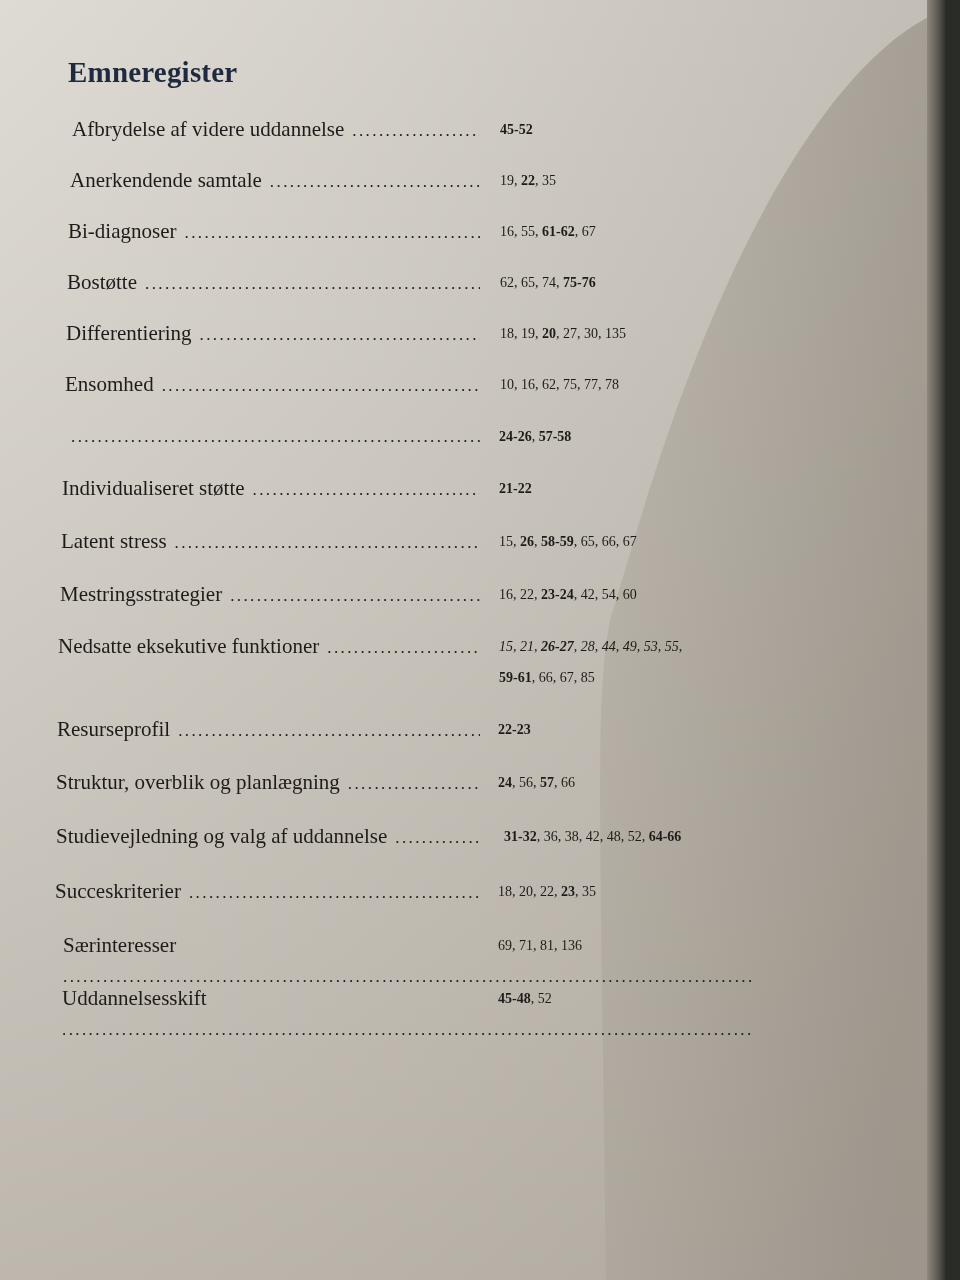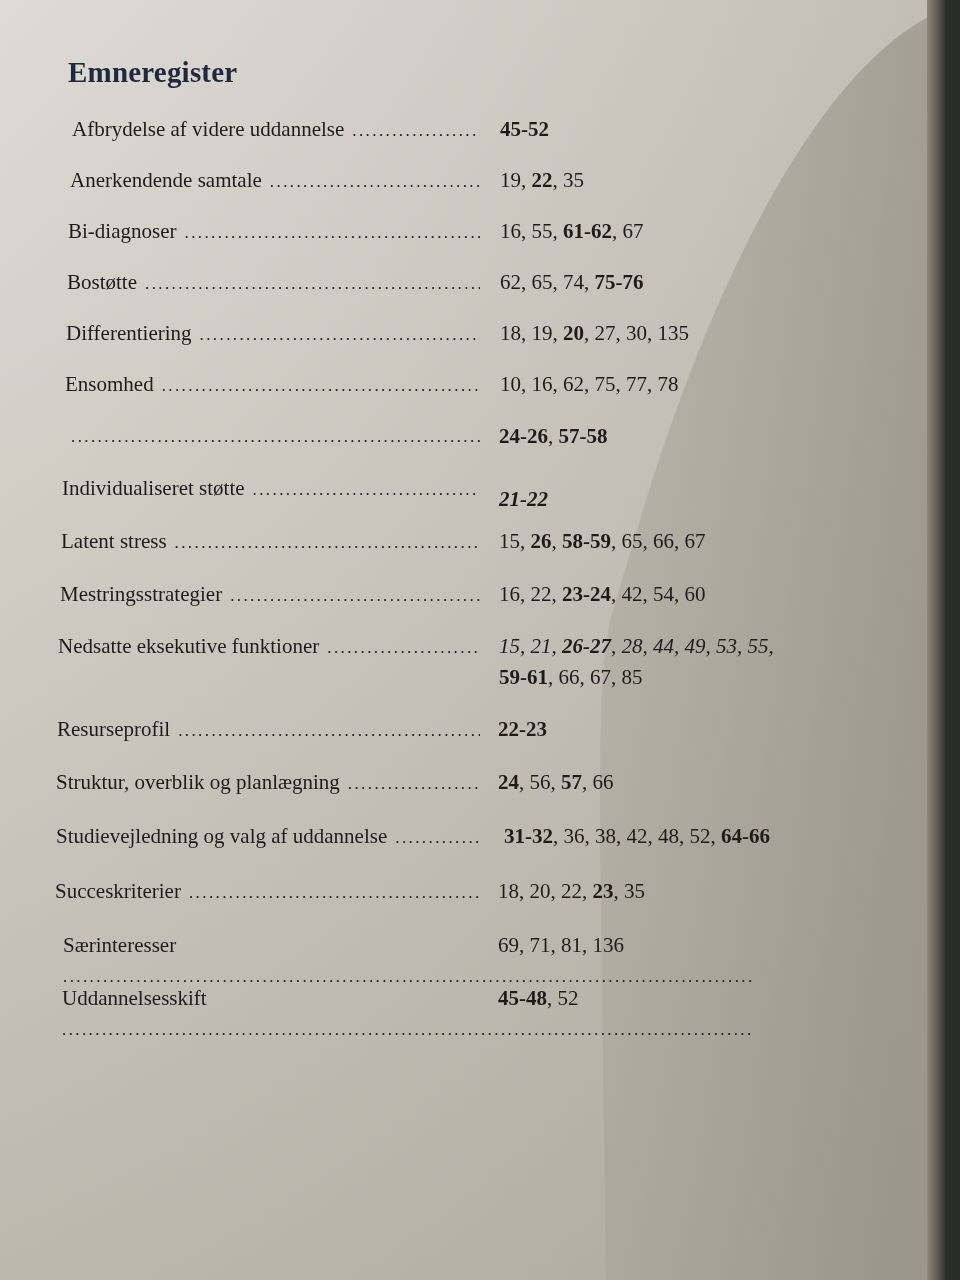--- a/index.html
+++ b/index.html
@@ -64,21 +64,21 @@
       overflow: hidden;
       margin: 0 6px 0 8px;
       letter-spacing: 2.4px;
       font-size: 17px;
     }
     .entry .leader::before {
       content: "........................................................................................................";
     }
     .pages {
       position: absolute;
-      font-size: 21px;
+      font-size: 14px;
       line-height: 31px;
       white-space: nowrap;
     }
     .pages b { font-weight: bold; }
     .pages .line2 { display: block; }
   </style>
 </head>
 <body>
 
 <div class="page">
@@ -132,21 +132,21 @@
         </div>
         <div class="pages" style="left: 500px; top: 369px;"><span><span>10</span>, <span>16</span>, <span>62</span>, <span>75</span>, <span>77</span>, <span>78</span></span></div>
         <div class="entry" style="left: 63px; top: 421px; width: 423px;">
           <span class="leader"></span>
         </div>
         <div class="pages" style="left: 499px; top: 421px;"><span><b>24-26</b>, <b>57-58</b></span></div>
         <div class="entry" style="left: 62px; top: 473px; width: 424px;">
           <span class="term">Individualiseret støtte</span>
           <span class="leader"></span>
         </div>
-        <div class="pages" style="left: 499px; top: 484px; font-style: italic;"><span><b>21-22</b></span></div>
+        <div class="pages" style="left: 499px; top: 473px;"><span><b>21-22</b></span></div>
         <div class="entry" style="left: 61px; top: 526px; width: 425px;">
           <span class="term">Latent stress</span>
           <span class="leader"></span>
         </div>
         <div class="pages" style="left: 499px; top: 526px;"><span><span>15</span>, <b>26</b>, <b>58-59</b>, <span>65</span>, <span>66</span>, <span>67</span></span></div>
         <div class="entry" style="left: 60px; top: 579px; width: 426px;">
           <span class="term">Mestringsstrategier</span>
           <span class="leader"></span>
         </div>
         <div class="pages" style="left: 499px; top: 579px;"><span><span>16</span>, <span>22</span>, <b>23-24</b>, <span>42</span>, <span>54</span>, <span>60</span></span></div>

